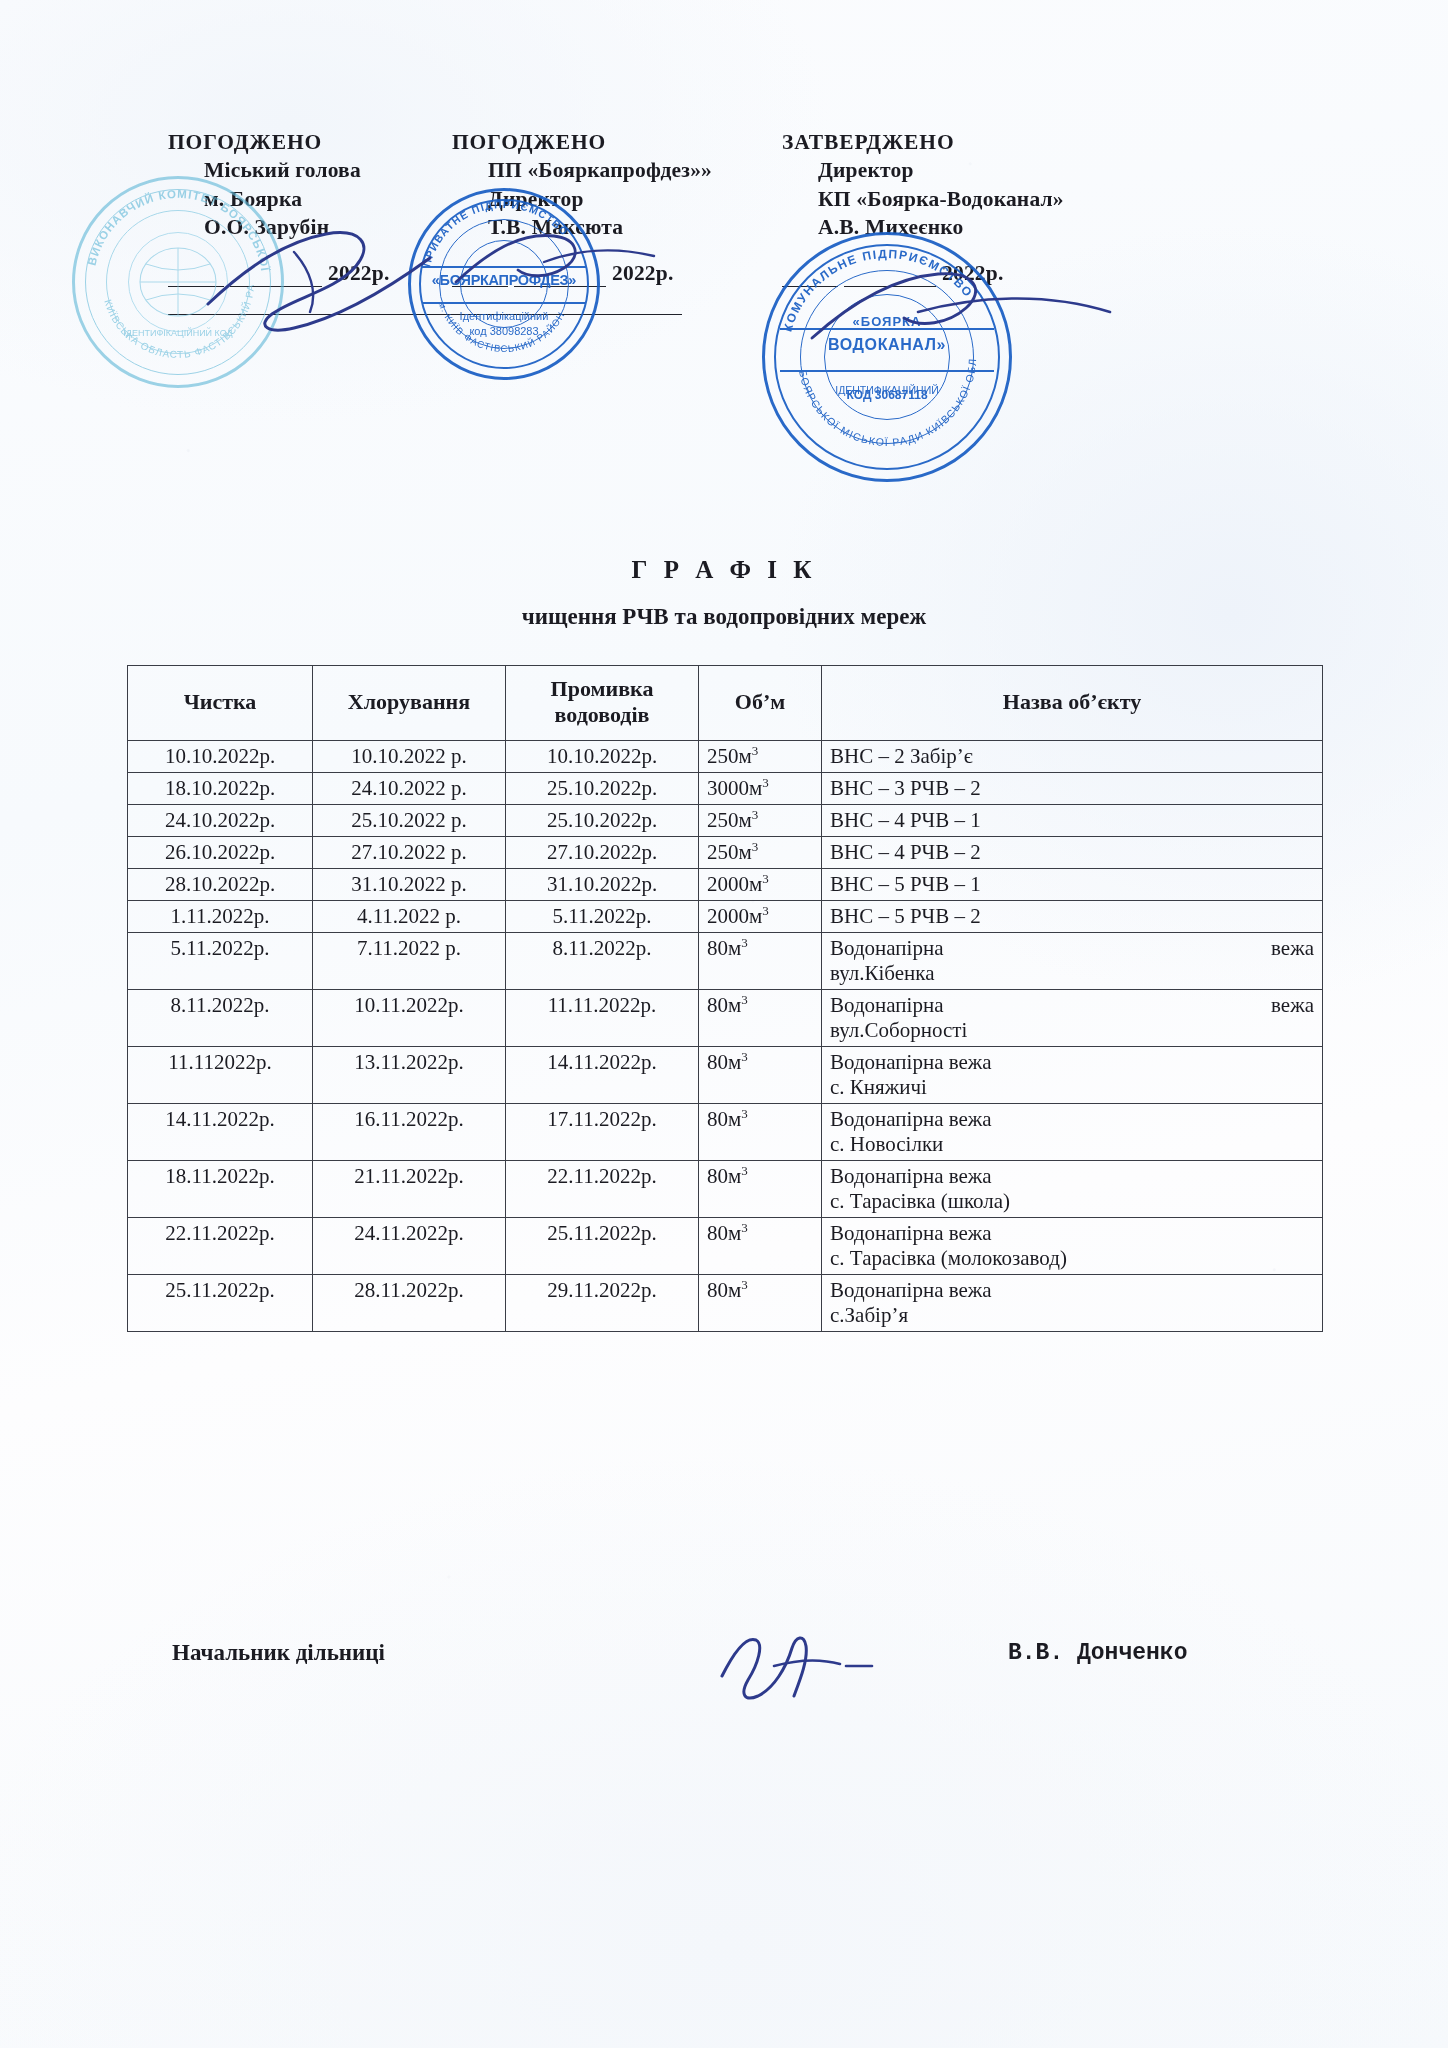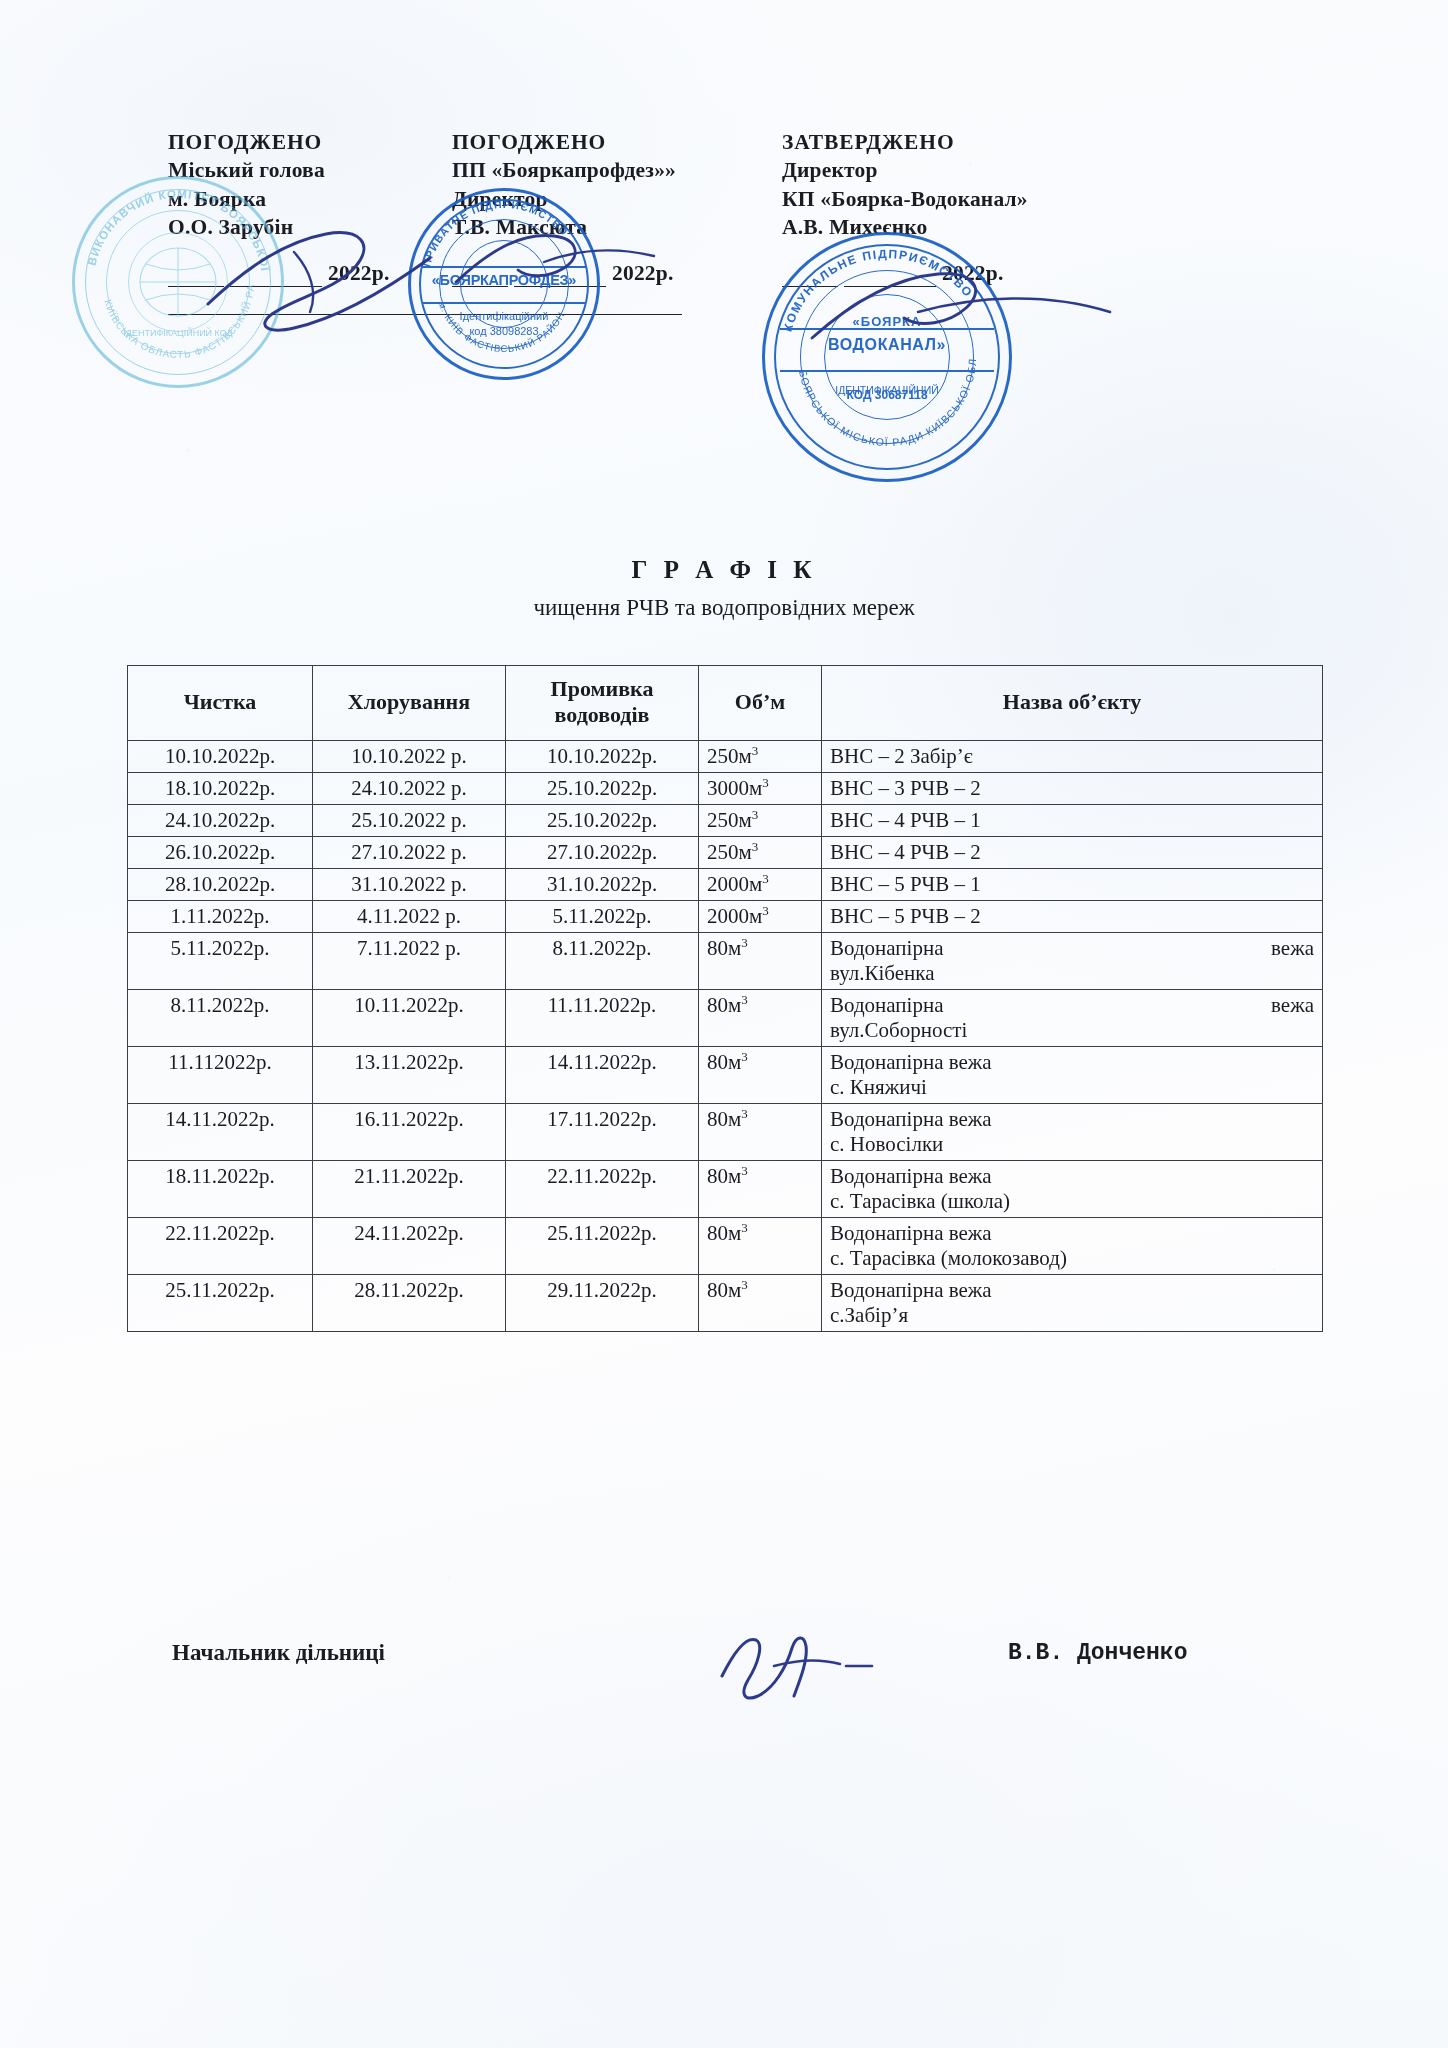--- a/index.html
+++ b/index.html
@@ -40,21 +40,21 @@
   }
   .appr{
     position:absolute;
     font-size:21.5px;
     font-weight:bold;
     line-height:1.32;
     letter-spacing:.2px;
     white-space:nowrap;
   }
   .appr .ttl{display:block;letter-spacing:.9px;}
-  .appr .ln{display:block;}
+  .appr .ln{display:block;margin-left:36px;}
   .appr-1{left:168px;top:0;}
   .appr-2{left:452px;top:0;}
   .appr-3{left:782px;top:0;}
 
   .dateline{
     display:flex;align-items:flex-end;gap:6px;margin-top:17px;
     font-size:21.5px;font-weight:bold;
   }
   .dateline .blank{
     display:inline-block;border-bottom:1.6px solid #22242c;
@@ -108,21 +108,21 @@
 
   
   .doc-title{
     position:absolute;left:0;right:0;top:556px;text-align:center;
   }
   .doc-title .g{
     font-size:25px;font-weight:bold;letter-spacing:5px;
     display:block;
   }
   .doc-title .sub{
-    font-size:23px;font-weight:normal;display:block;margin-top:11px;
+    font-size:23px;font-weight:bold;display:block;margin-top:20px;
   }
 
   
   table.schedule{
     position:absolute;left:127px;top:665px;
     width:1196px;
     border-collapse:collapse;
     font-size:21px;
   }
   table.schedule th,table.schedule td{

